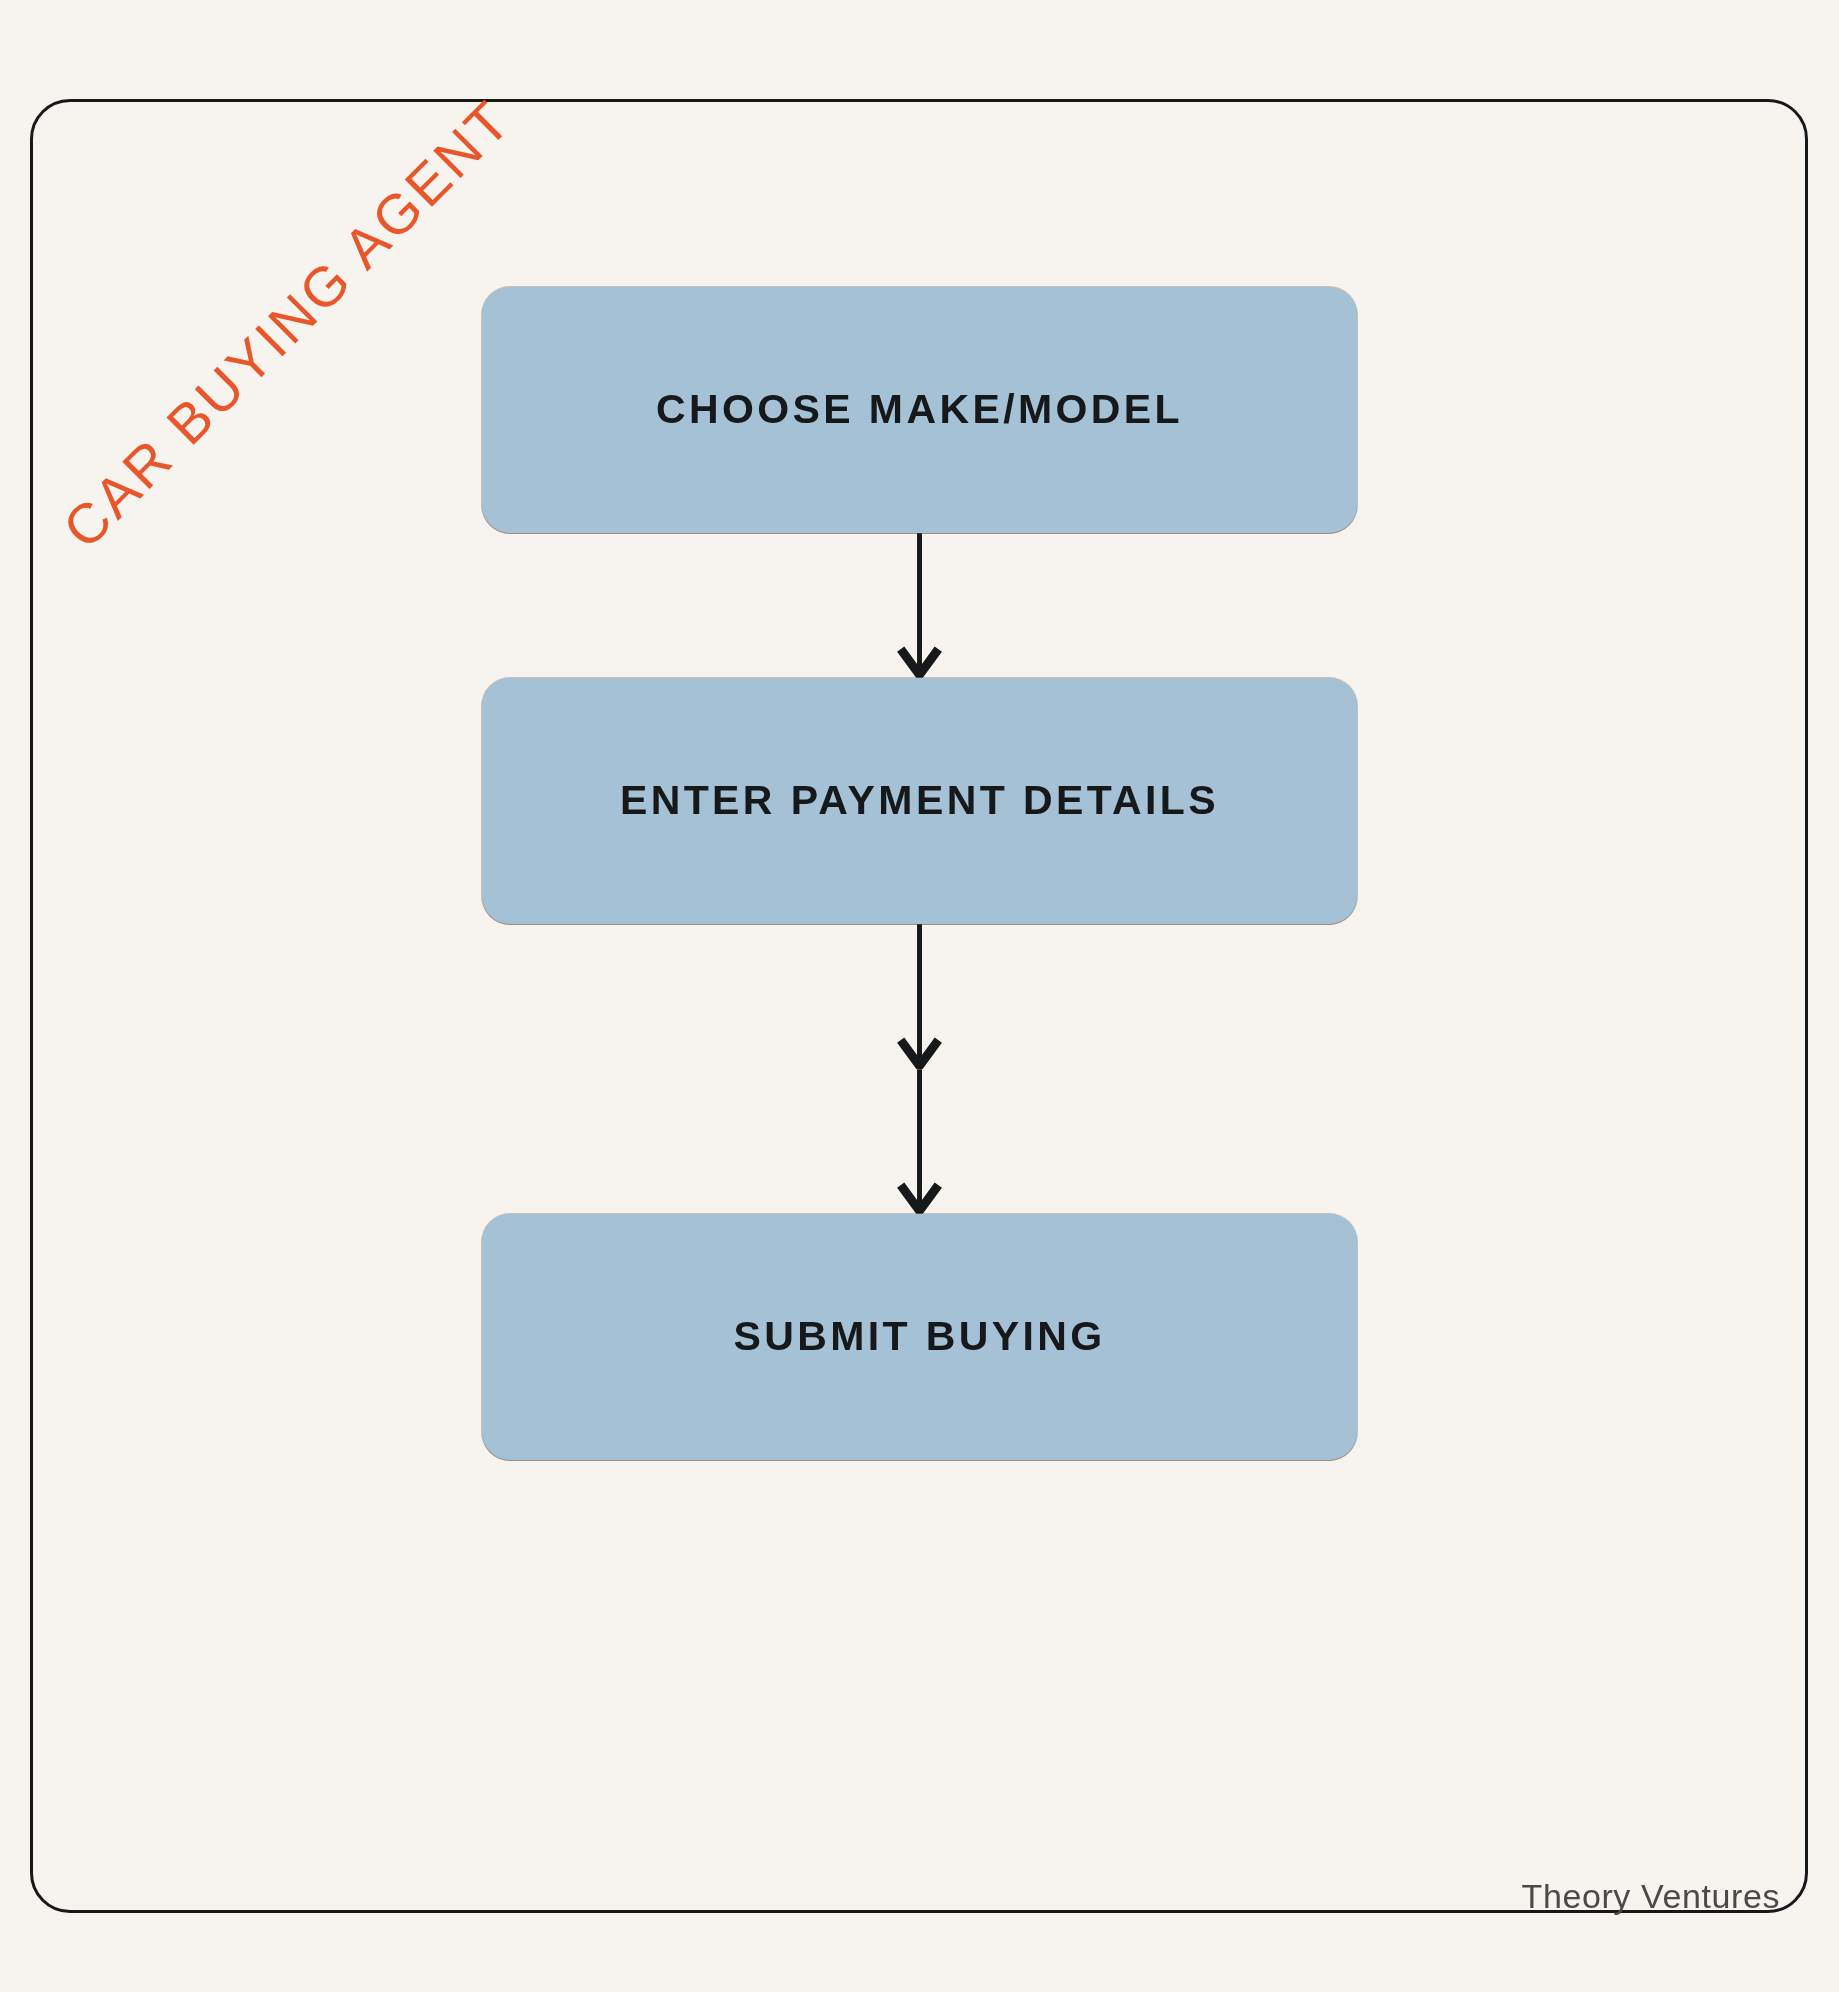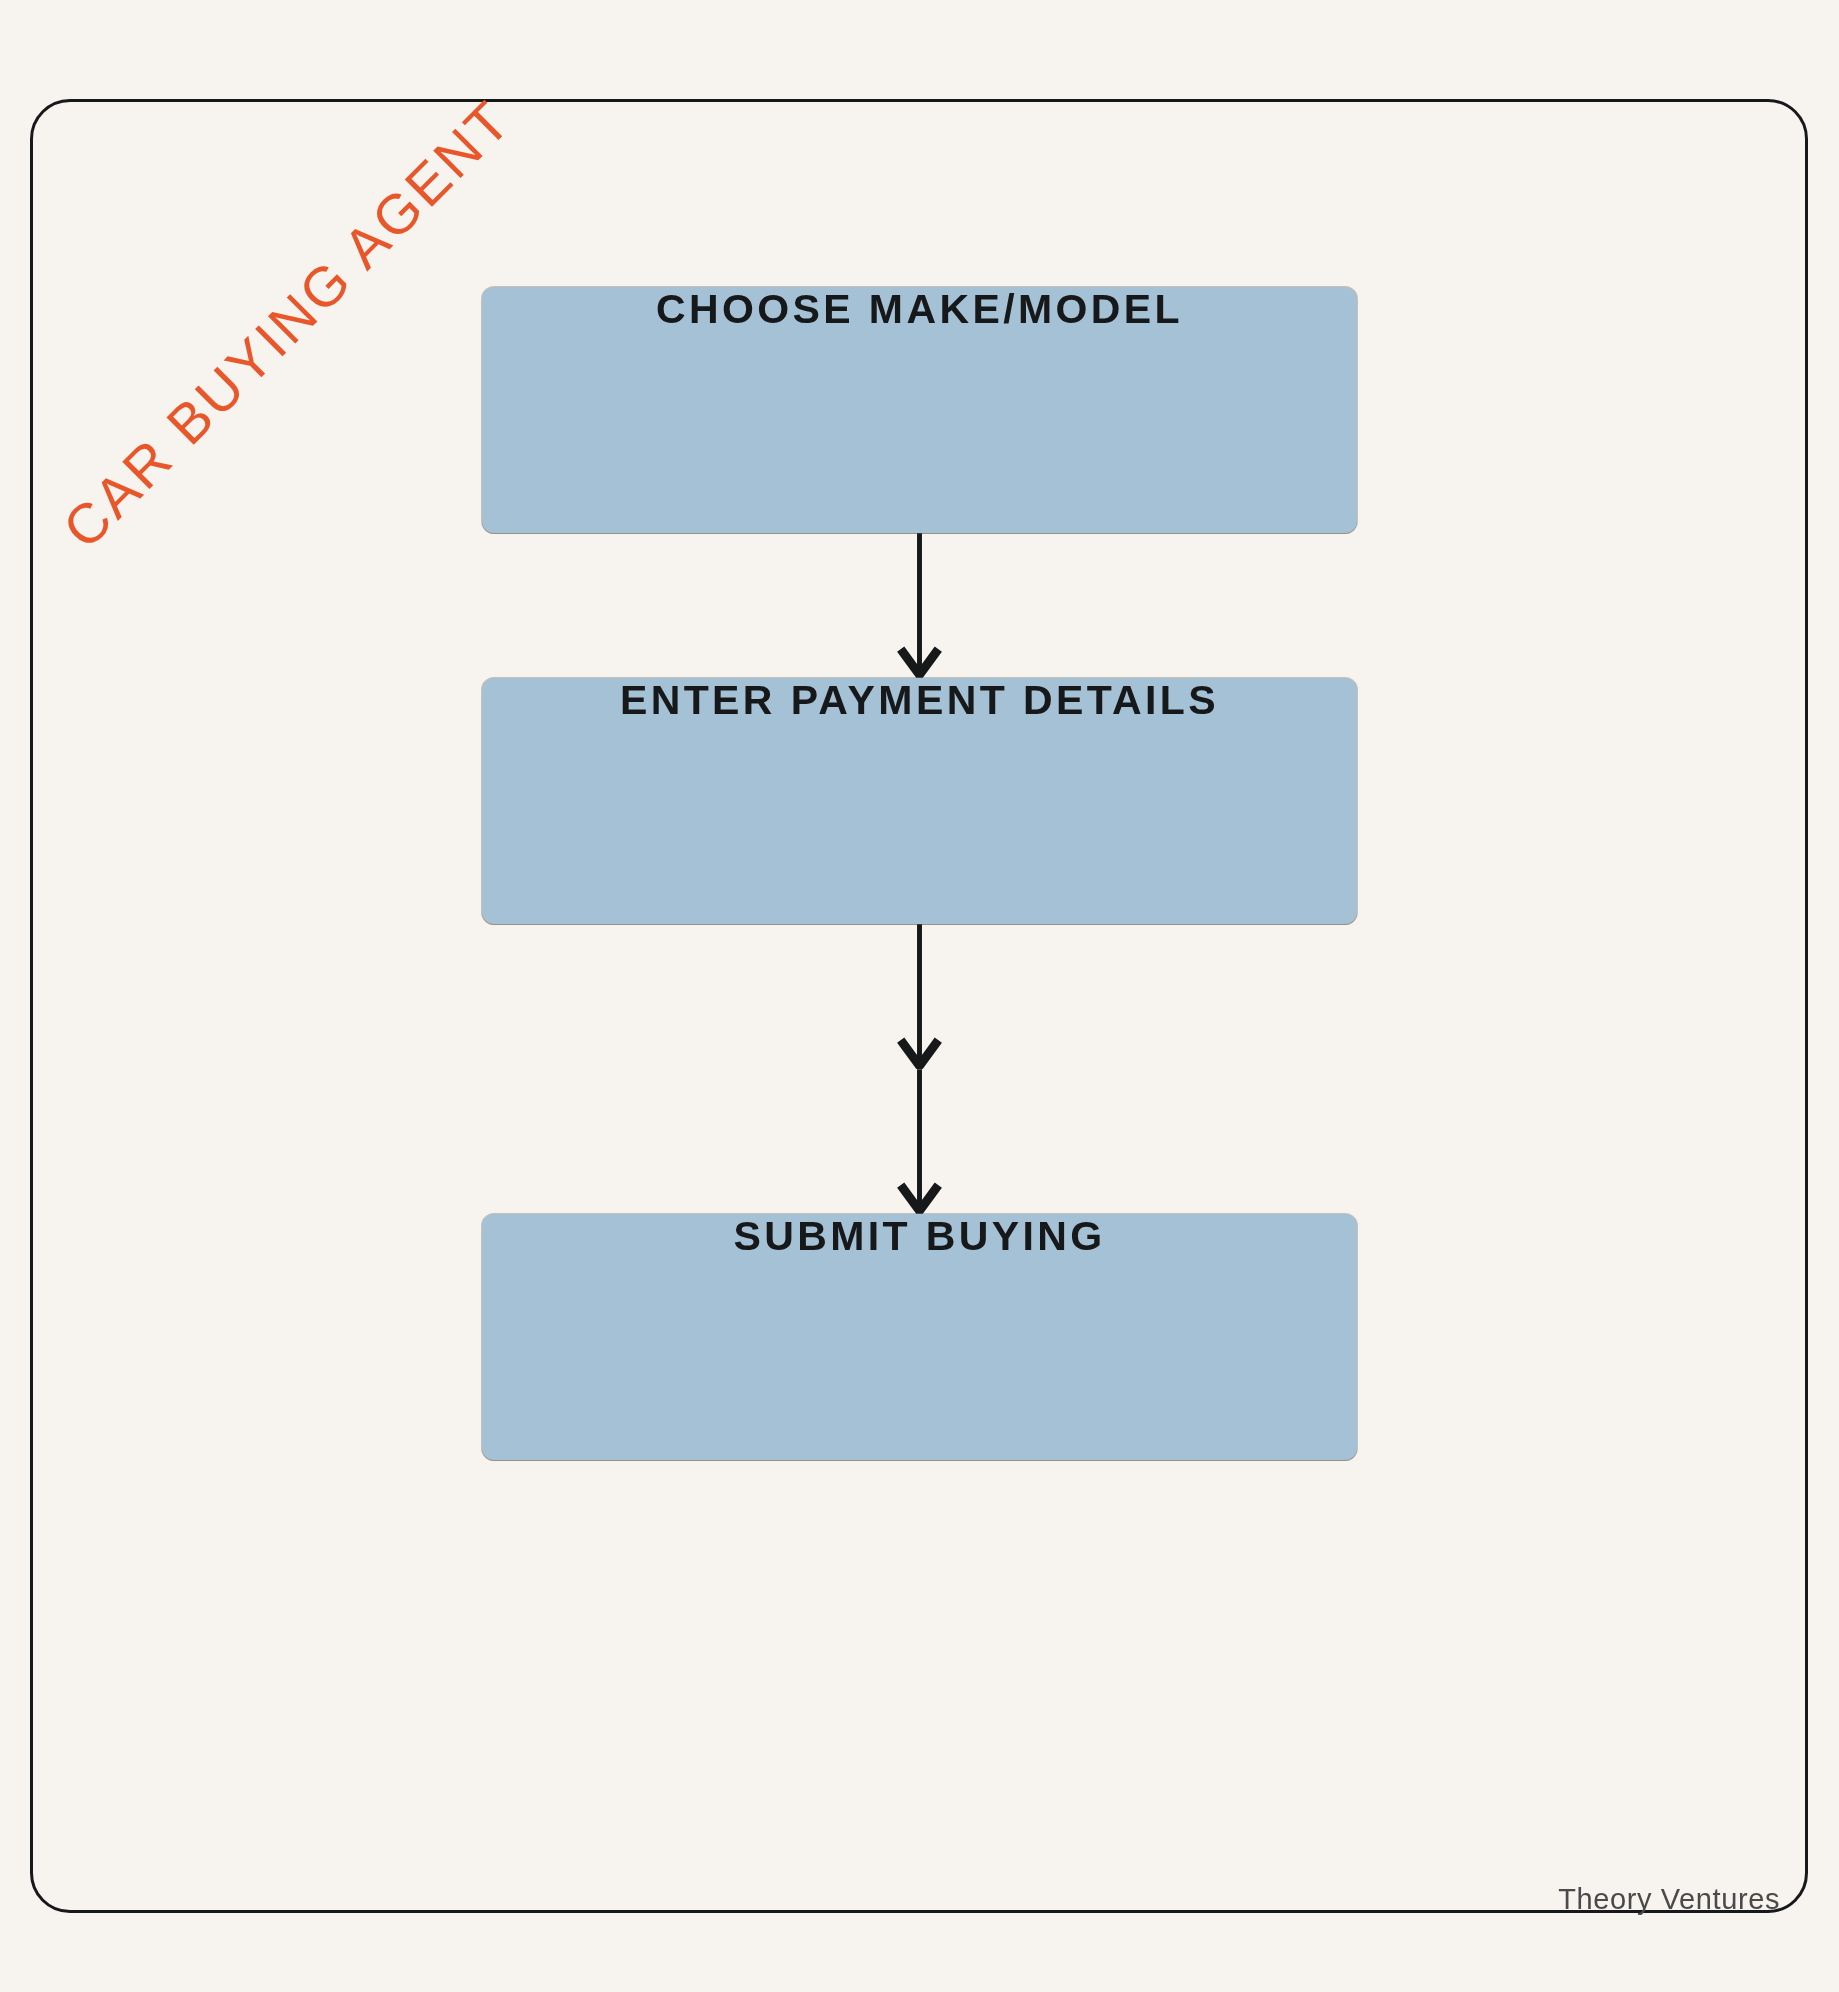--- a/index.html
+++ b/index.html
@@ -53,23 +53,24 @@
     left: 482px;
     top: 287px;
     width: 875px;
   }
 
   .node {
     position: relative;
     width: 875px;
     height: 246px;
     background: #a4c1d6;
-    border-radius: 12px;
+    border-radius: 28px;
     box-shadow: 0 1px 0 0 #9a9186, 0 0 0 1px rgba(140,130,120,0.45);
     display: flex;
+    align-items: center;
     justify-content: center;
     box-sizing: border-box;
   }
   .node-label {
     color: #16181a;
     font-size: 41px;
     font-weight: 700;
     letter-spacing: 3.4px;
     text-align: center;
     line-height: 1.1;
@@ -88,21 +89,21 @@
     top: 0;
     display: block;
   }
 
   
   #footer {
     position: absolute;
     right: 59px;
     bottom: 77px;
     color: #4a4a4a;
-    font-size: 29px;
+    font-size: 34px;
     letter-spacing: 0.6px;
     font-family: "Liberation Sans", sans-serif;
   }
 </style>
 </head>
 <body>
 
 <div id="canvas">
 
   <div id="frame"></div>

